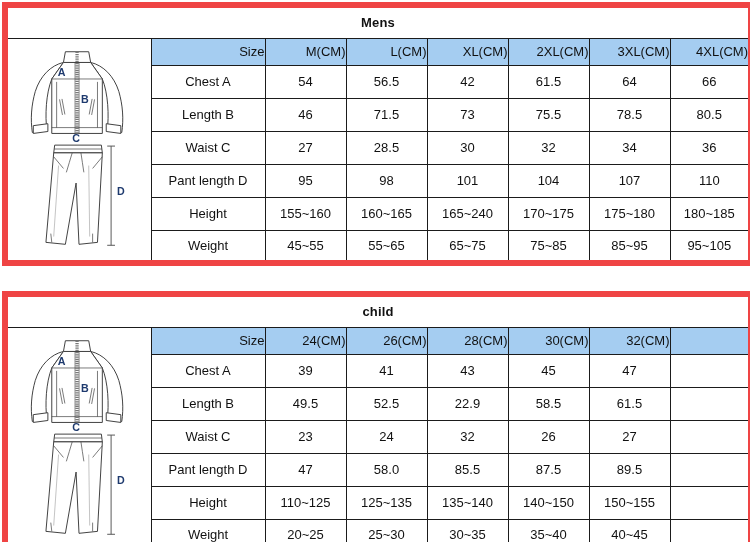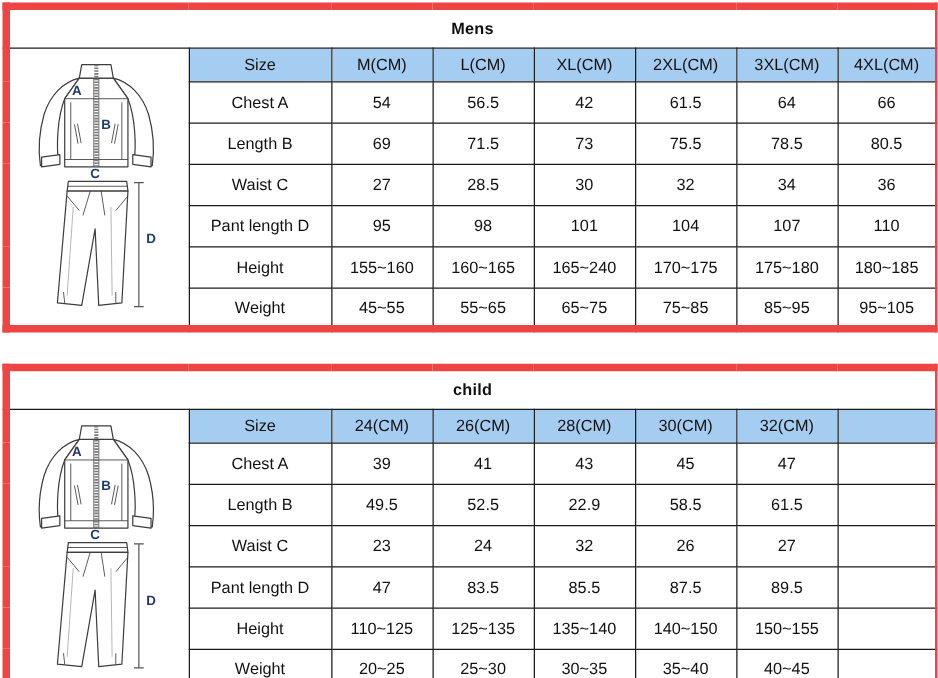--- a/index.html
+++ b/index.html
@@ -15,21 +15,21 @@
     border: 1px solid #1b1b1b;
     text-align: center;
     vertical-align: middle;
     font-size: 13px;
     color: #111;
     height: 33px;
     padding: 0;
     overflow: hidden;
   }
   td.title-cell { height: 26px; font-size: 18px; font-weight: bold; letter-spacing: 0.2px; }
-  tr.header-row td { height: 27px; }
+  tr.header-row td { height: 27px; text-align: right; }
   td.hdr-cell { background: #a5cdf1; }
   td.diagram-cell { padding: 1px; vertical-align: middle; }
   td.diagram-cell svg.diagram { display: block; margin: 0 auto; }
 </style>
 </head>
 <body>
 
 <svg width="0" height="0" style="position:absolute" aria-hidden="true">
   <defs>
     <symbol id="tracksuit" viewBox="0 0 146 226">
@@ -115,21 +115,21 @@
         <td>Chest A</td>
         <td>54</td>
         <td>56.5</td>
         <td>42</td>
         <td>61.5</td>
         <td>64</td>
         <td>66</td>
       </tr>
       <tr>
         <td>Length B</td>
-        <td>69</td>
+        <td>46</td>
         <td>71.5</td>
         <td>73</td>
         <td>75.5</td>
         <td>78.5</td>
         <td>80.5</td>
       </tr>
       <tr>
         <td>Waist C</td>
         <td>27</td>
         <td>28.5</td>
@@ -220,21 +220,21 @@
         <td>23</td>
         <td>24</td>
         <td>32</td>
         <td>26</td>
         <td>27</td>
         <td></td>
       </tr>
       <tr>
         <td>Pant length D</td>
         <td>47</td>
-        <td>83.5</td>
+        <td>58.0</td>
         <td>85.5</td>
         <td>87.5</td>
         <td>89.5</td>
         <td></td>
       </tr>
       <tr>
         <td>Height</td>
         <td>110~125</td>
         <td>125~135</td>
         <td>135~140</td>

